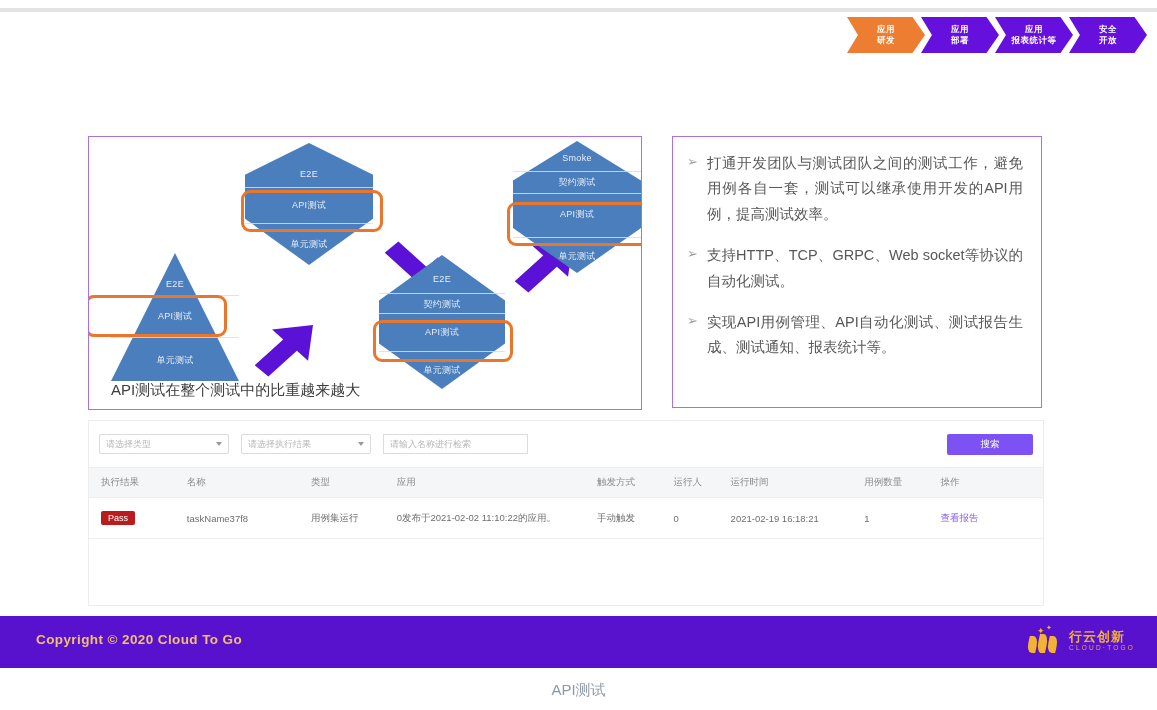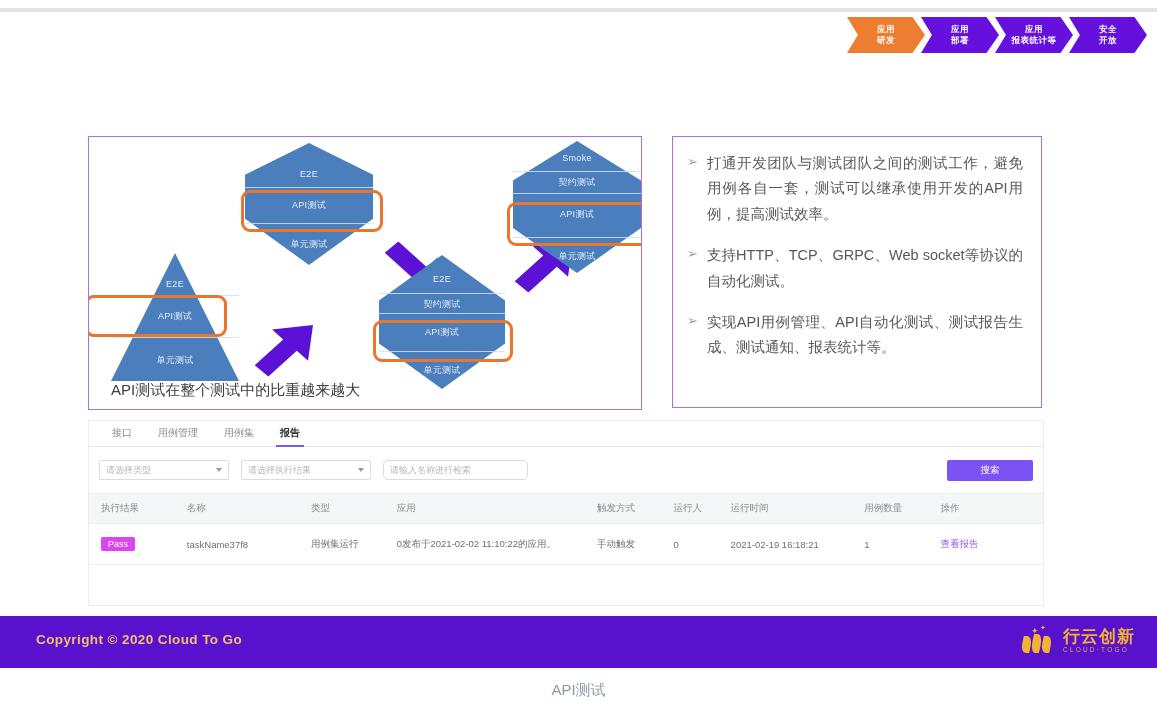--- a/index.html
+++ b/index.html
@@ -106,58 +106,58 @@
   }
   .filters{display:flex;align-items:center;height:46px;padding:0 10px;box-sizing:border-box;justify-content:flex-end;}
   .sel{
     width:130px;height:20px;border:1px solid #dcdcdc;border-radius:2px;
     font-size:9px;color:#b7b7b7;display:flex;align-items:center;
     padding:0 6px;box-sizing:border-box;justify-content:space-between;margin-right:12px;background:#fff;
   }
   .caret{width:0;height:0;border-left:3.5px solid transparent;border-right:3.5px solid transparent;
          border-top:4.5px solid #9a9a9a;}
   .txtin{
-    width:145px;height:20px;border:1px solid #dcdcdc;border-radius:5px;
+    width:145px;height:20px;border:1px solid #dcdcdc;border-radius:0;
     font-size:9px;color:#b7b7b7;display:flex;align-items:center;padding:0 6px;
     box-sizing:border-box;background:#fff;
   }
   .searchbtn{
     margin-left:auto;width:86px;height:21px;background:#7D52F4;border-radius:2px;
     color:#fff;font-size:9.5px;display:flex;align-items:center;justify-content:center;
   }
   table{width:100%;border-collapse:collapse;table-layout:fixed;}
   thead th{
     background:#f5f6f8;color:#8c8c8c;font-size:9.5px;font-weight:400;text-align:left;
     padding:8px 0 8px 12px;border-top:1px solid #ededed;border-bottom:1px solid #ededed;
   }
   tbody td{
     color:#6f6f6f;font-size:9.5px;padding:13px 0 13px 12px;border-bottom:1px solid #f0f0f0;
     white-space:nowrap;overflow:hidden;text-overflow:ellipsis;
   }
   .badge{
     display:inline-block;padding:2px 7px;border-radius:2px;color:#fff;font-size:9px;
   }
-  .badge.pass{background:#d946ef;}
+  .badge.pass{background:#b91c1c;}
   .badge.fail{background:#F2547D;}
   .link{color:#8B5CF6;}
 
   
   .footer{
     position:absolute;left:0;top:616px;width:1157px;height:52px;background:#5811CC;
   }
   .copy{
     position:absolute;left:36px;top:16px;color:#F0C070;font-size:13.5px;font-weight:700;
     letter-spacing:.4px;
   }
   .brand{position:absolute;right:22px;top:10px;display:flex;align-items:center;}
   .brand-mark{width:36px;height:30px;position:relative;margin-right:7px;}
   .swoosh{position:absolute;background:#F2B233;border-radius:0 60% 0 60%;transform:skewX(-12deg);}
   .star{position:absolute;color:#F2B233;font-size:9px;line-height:1;}
   .brand-txt{display:flex;flex-direction:column;}
-  .brand-cn{color:#F2B233;font-size:17px;font-weight:700;letter-spacing:1px;line-height:1.05;}
+  .brand-cn{color:#F2B233;font-size:13px;font-weight:700;letter-spacing:1px;line-height:1.05;}
   .brand-en{color:#F2B233;font-size:6.5px;letter-spacing:2.2px;line-height:1.4;opacity:.95;}
 
   
   .page-caption{
     position:absolute;left:0;top:681px;width:1157px;text-align:center;
     color:#8e98a8;font-size:15px;
   }
 </style>
 </head>
 <body>
@@ -258,26 +258,20 @@
       <div class="mk">➢</div>
       <div class="tx">支持HTTP、TCP、GRPC、Web socket等协议的自动化测试。</div>
     </div>
     <div class="bullet">
       <div class="mk">➢</div>
       <div class="tx">实现API用例管理、API自动化测试、测试报告生成、测试通知、报表统计等。</div>
     </div>
   </div>
 
   <div class="app">
-    <div class="tabs">
-      <div class="tab">接口</div>
-      <div class="tab">用例管理</div>
-      <div class="tab">用例集</div>
-      <div class="tab active">报告</div>
-    </div>
 
     <div class="filters">
       <div class="sel">
         <span>请选择类型</span>
         <span class="caret"></span>
       </div>
       <div class="sel">
         <span>请选择执行结果</span>
         <span class="caret"></span>
       </div>

